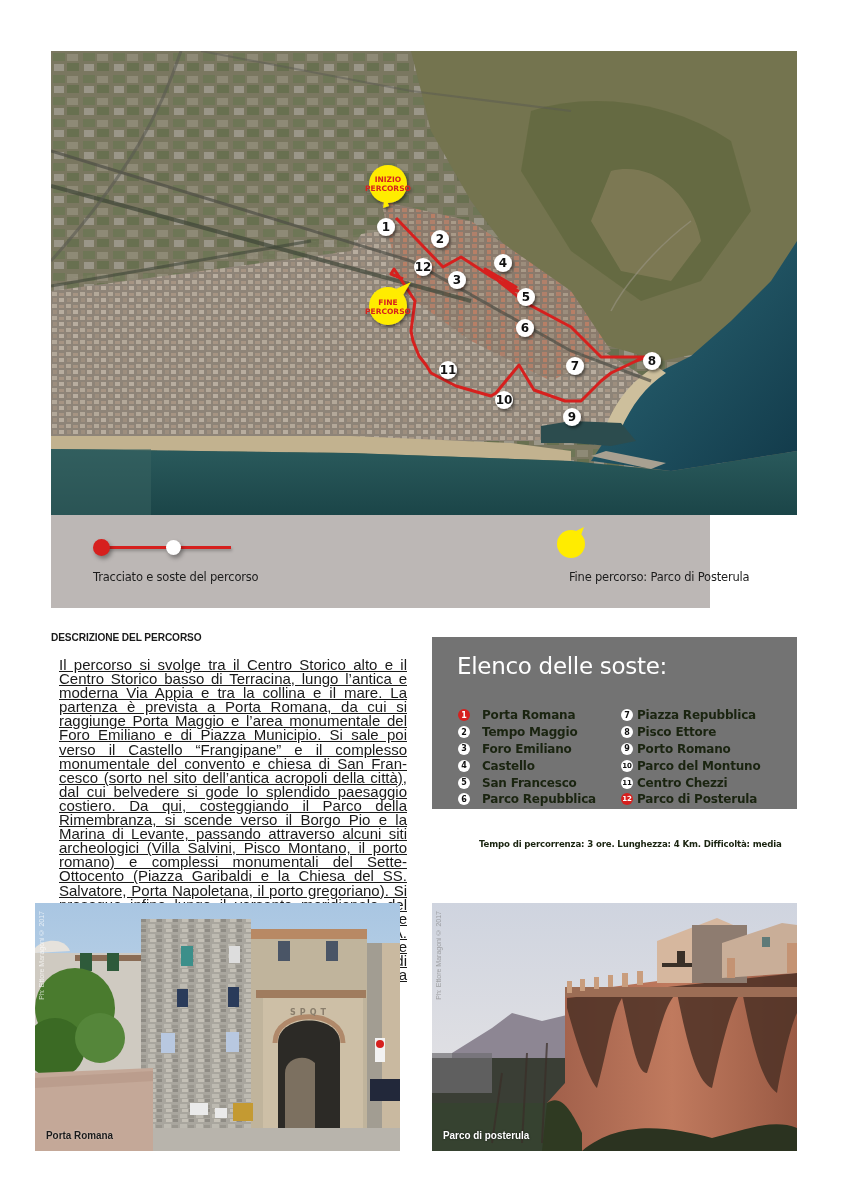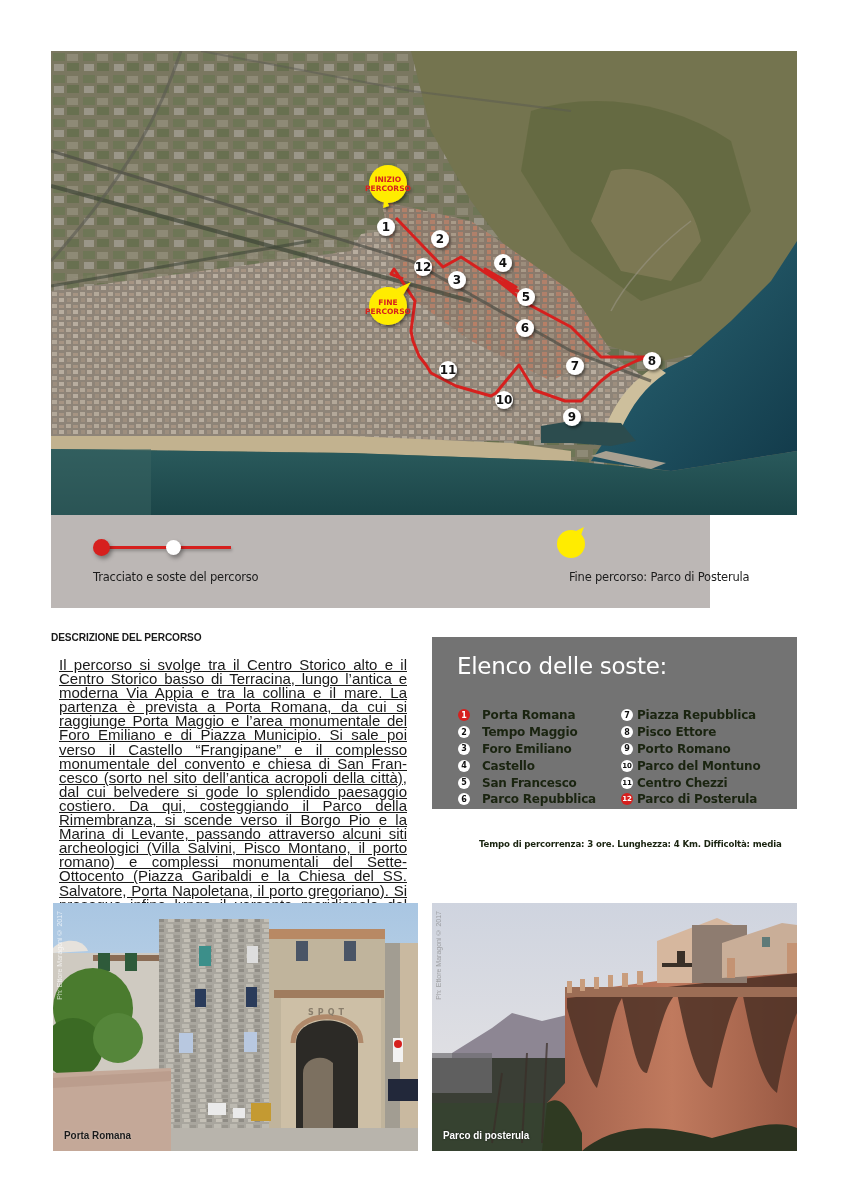--- a/index.html
+++ b/index.html
@@ -38,21 +38,21 @@
   .stop-num { display: inline-flex; align-items: center; justify-content: center; width: 12px; height: 12px;
               border-radius: 50%; background: #ffffff; color: #111; font-size: 8px; font-weight: bold;
               margin-right: 12px; flex: none; }
   .stop-num.red { background: #d6201e; color: #fff; }
   .col2 .stop-num { margin-right: 4px; }
   #stops-info { position: absolute; left: 23px; top: 202px; font-family: "DejaVu Sans", sans-serif;
                 font-weight: bold; font-size: 8.6px; color: #1a2410; letter-spacing: -0.15px; white-space: nowrap; margin-left: 24px; }
 
   
   .photo { position: absolute; top: 903px; height: 248px; overflow: hidden; }
-  #photo1 { left: 53px; width: 434px; }
+  #photo1 { left: 35px; width: 434px; }
   #photo2 { left: 432px; width: 365px; }
   .photo svg { display: block; }
   .photo-caption { position: absolute; left: 11px; bottom: 10px; color: #ffffff; font-weight: bold;
                    font-family: "Liberation Sans", sans-serif; font-size: 11px;
                    text-shadow: 0 0 2px rgba(0,0,0,0.8); transform: scaleX(0.9); transform-origin: left; }
   #photo1 .photo-caption { color: #1a1a1a; text-shadow: 0 0 2px rgba(255,255,255,0.5); }
   .photo-credit { position: absolute; left: 3px; top: 8px; writing-mode: vertical-rl; transform: rotate(180deg);
                   font-size: 7px; color: rgba(255,255,255,0.7); font-family: "Liberation Sans", sans-serif;
                   white-space: nowrap; }
   #photo2 .photo-credit { color: rgba(120,120,120,0.6); }

